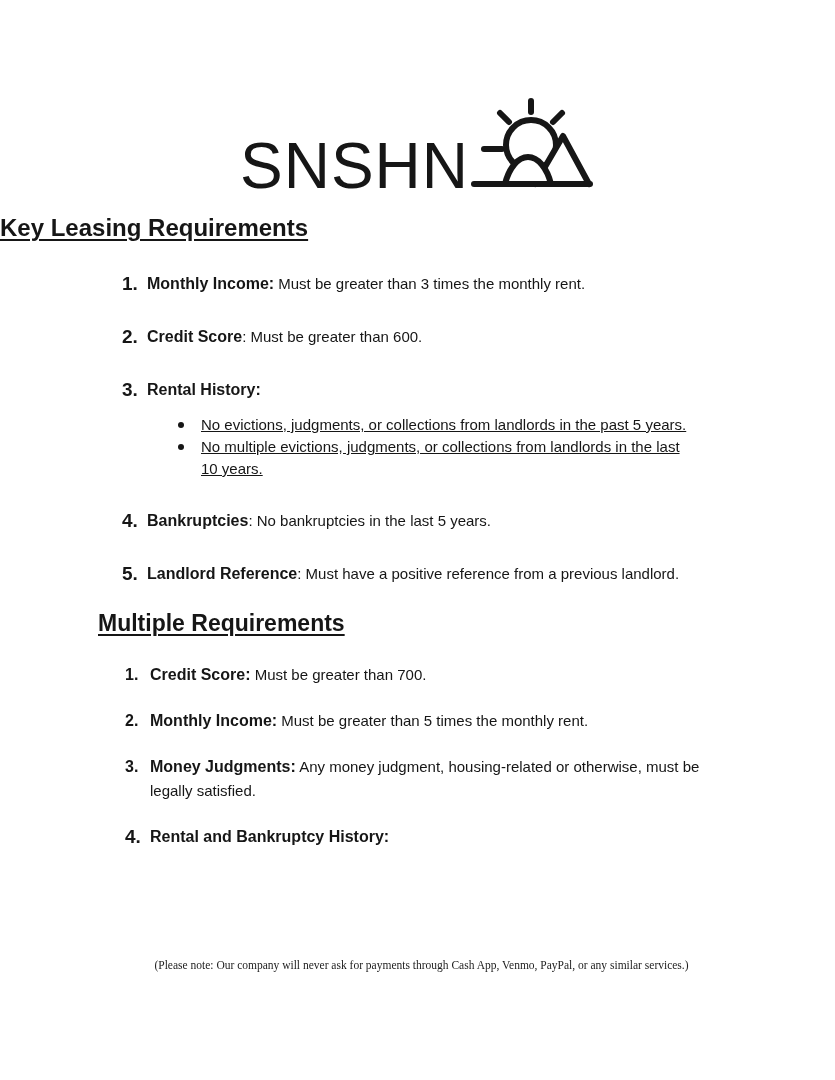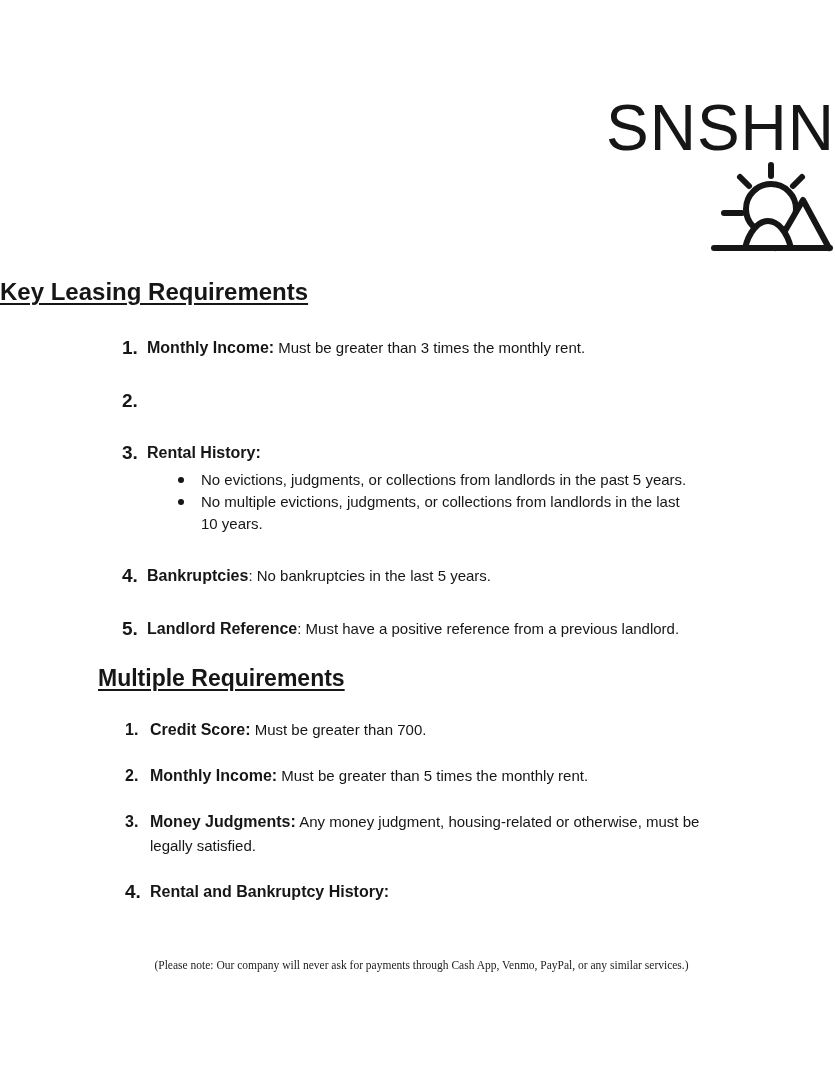--- a/index.html
+++ b/index.html
@@ -8,21 +8,20 @@
     width:835px; height:1080px;
     background:#ffffff;
     font-family:"Liberation Sans", sans-serif;
     color:#161616;
     overflow:hidden;
   }
   
   .logo {
     display:flex; justify-content:center; align-items:flex-end;
     padding-top:96px;
-    flex-direction:column;
   }
   .logo-text {
     font-size:64px; font-weight:400; line-height:1;
     letter-spacing:1px; color:#161616;
   }
   .logo-icon { margin:0 0 7px 2px; display:block; }
   
   .doc-title {
     margin-top:16px; text-align:left;
     font-size:24px; font-weight:bold;
@@ -36,21 +35,21 @@
   .clist .item { margin-bottom:22px; }
   .item:last-child { margin-bottom:0; }
   .num {
     font-weight:bold; width:25px; flex:none;
   }
   .num-lg { font-size:19px; line-height:23px; }
   .num-sm { font-size:16px; line-height:23px; }
   .ibody { font-size:15px; line-height:24px; width:548px; }
   .clist .ibody { width:558px; }
   .lbl { font-weight:bold; font-size:16px; }
-  .bullets { margin-top:4px; }
+  .bullets { margin-top:12px;text-decoration:underline; }
   .brow { display:flex; line-height:22px; }
   .dot {
     width:6px; height:6px; border-radius:50%;
     background:#161616; margin:8px 0 0 31px; flex:none;
   }
   .btxt { margin-left:17px; font-size:15px; max-width:528px; }
   .clist .btxt { max-width:545px; }
   
   .cos-heading {
     margin:24px 0 0 98px;
@@ -94,20 +93,21 @@
 
   <div class="klist">
 
     <div class="item">
       <span class="num num-lg">1.</span>
       <div class="ibody"><span class="lbl">Monthly Income:</span><span> Must be greater than 3 times the monthly rent.</span></div>
     </div>
 
     <div class="item">
       <span class="num num-lg">2.</span>
+      <div class="ibody"><span class="lbl">Credit Score</span><span>: Must be greater than 600.</span></div>
     </div>
 
     <div class="item">
       <span class="num num-lg">3.</span>
       <div class="ibody">
         <span class="lbl">Rental History:</span>
         <div class="bullets">
           <div class="brow">
             <span class="dot"></span>
             <span class="btxt">No evictions, judgments, or collections from landlords in the past 5 years.</span>

